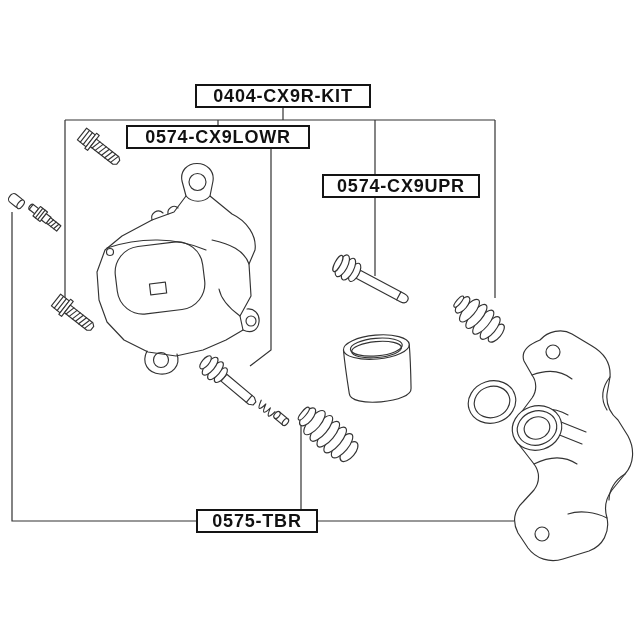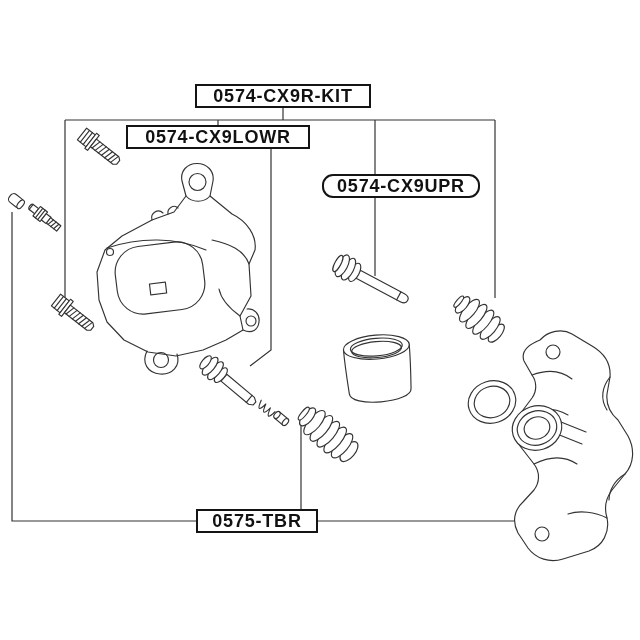--- a/index.html
+++ b/index.html
@@ -9,21 +9,21 @@
   .stage svg { position:absolute; left:0; top:0; }
   .plabel {
     position:absolute; height:24px;
     border:2px solid #141414; background:#ffffff; color:#111;
     font-weight:700; font-size:18px; letter-spacing:0.8px; line-height:1;
     display:flex; align-items:center; justify-content:center;
     white-space:nowrap; z-index:5;
   }
   .label-kit  { left:195px; top:84px;  width:176px; }
   .label-lowr { left:126px; top:125px; width:184px; }
-  .label-upr  { left:322px; top:174px; width:158px;border-radius:11px; }
+  .label-upr  { left:322px; top:174px; width:158px; }
   .label-tbr  { left:196px; top:509px; width:122px; }
 </style>
 </head>
 <body>
 
 <div class="stage">
 
   <svg width="640" height="640" viewBox="0 0 640 640">
     <defs>
       <g id="bolt">
@@ -186,18 +186,18 @@
 
       <g transform="rotate(-18 537 428)">
         <ellipse cx="537" cy="428" rx="25" ry="22"></ellipse>
         <ellipse cx="537" cy="428" rx="20" ry="17" fill="none"></ellipse>
         <ellipse cx="537" cy="428" rx="13" ry="11" fill="none"></ellipse>
       </g>
 
     </g>
   </svg>
 
-  <div class="plabel label-kit">0574-CX9R-KIT</div>
+  <div class="plabel label-kit">0404-CX9R-KIT</div>
   <div class="plabel label-lowr">0574-CX9LOWR</div>
   <div class="plabel label-upr">0574-CX9UPR</div>
   <div class="plabel label-tbr">0575-TBR</div>
 
 </div>
 
 </body></html>

